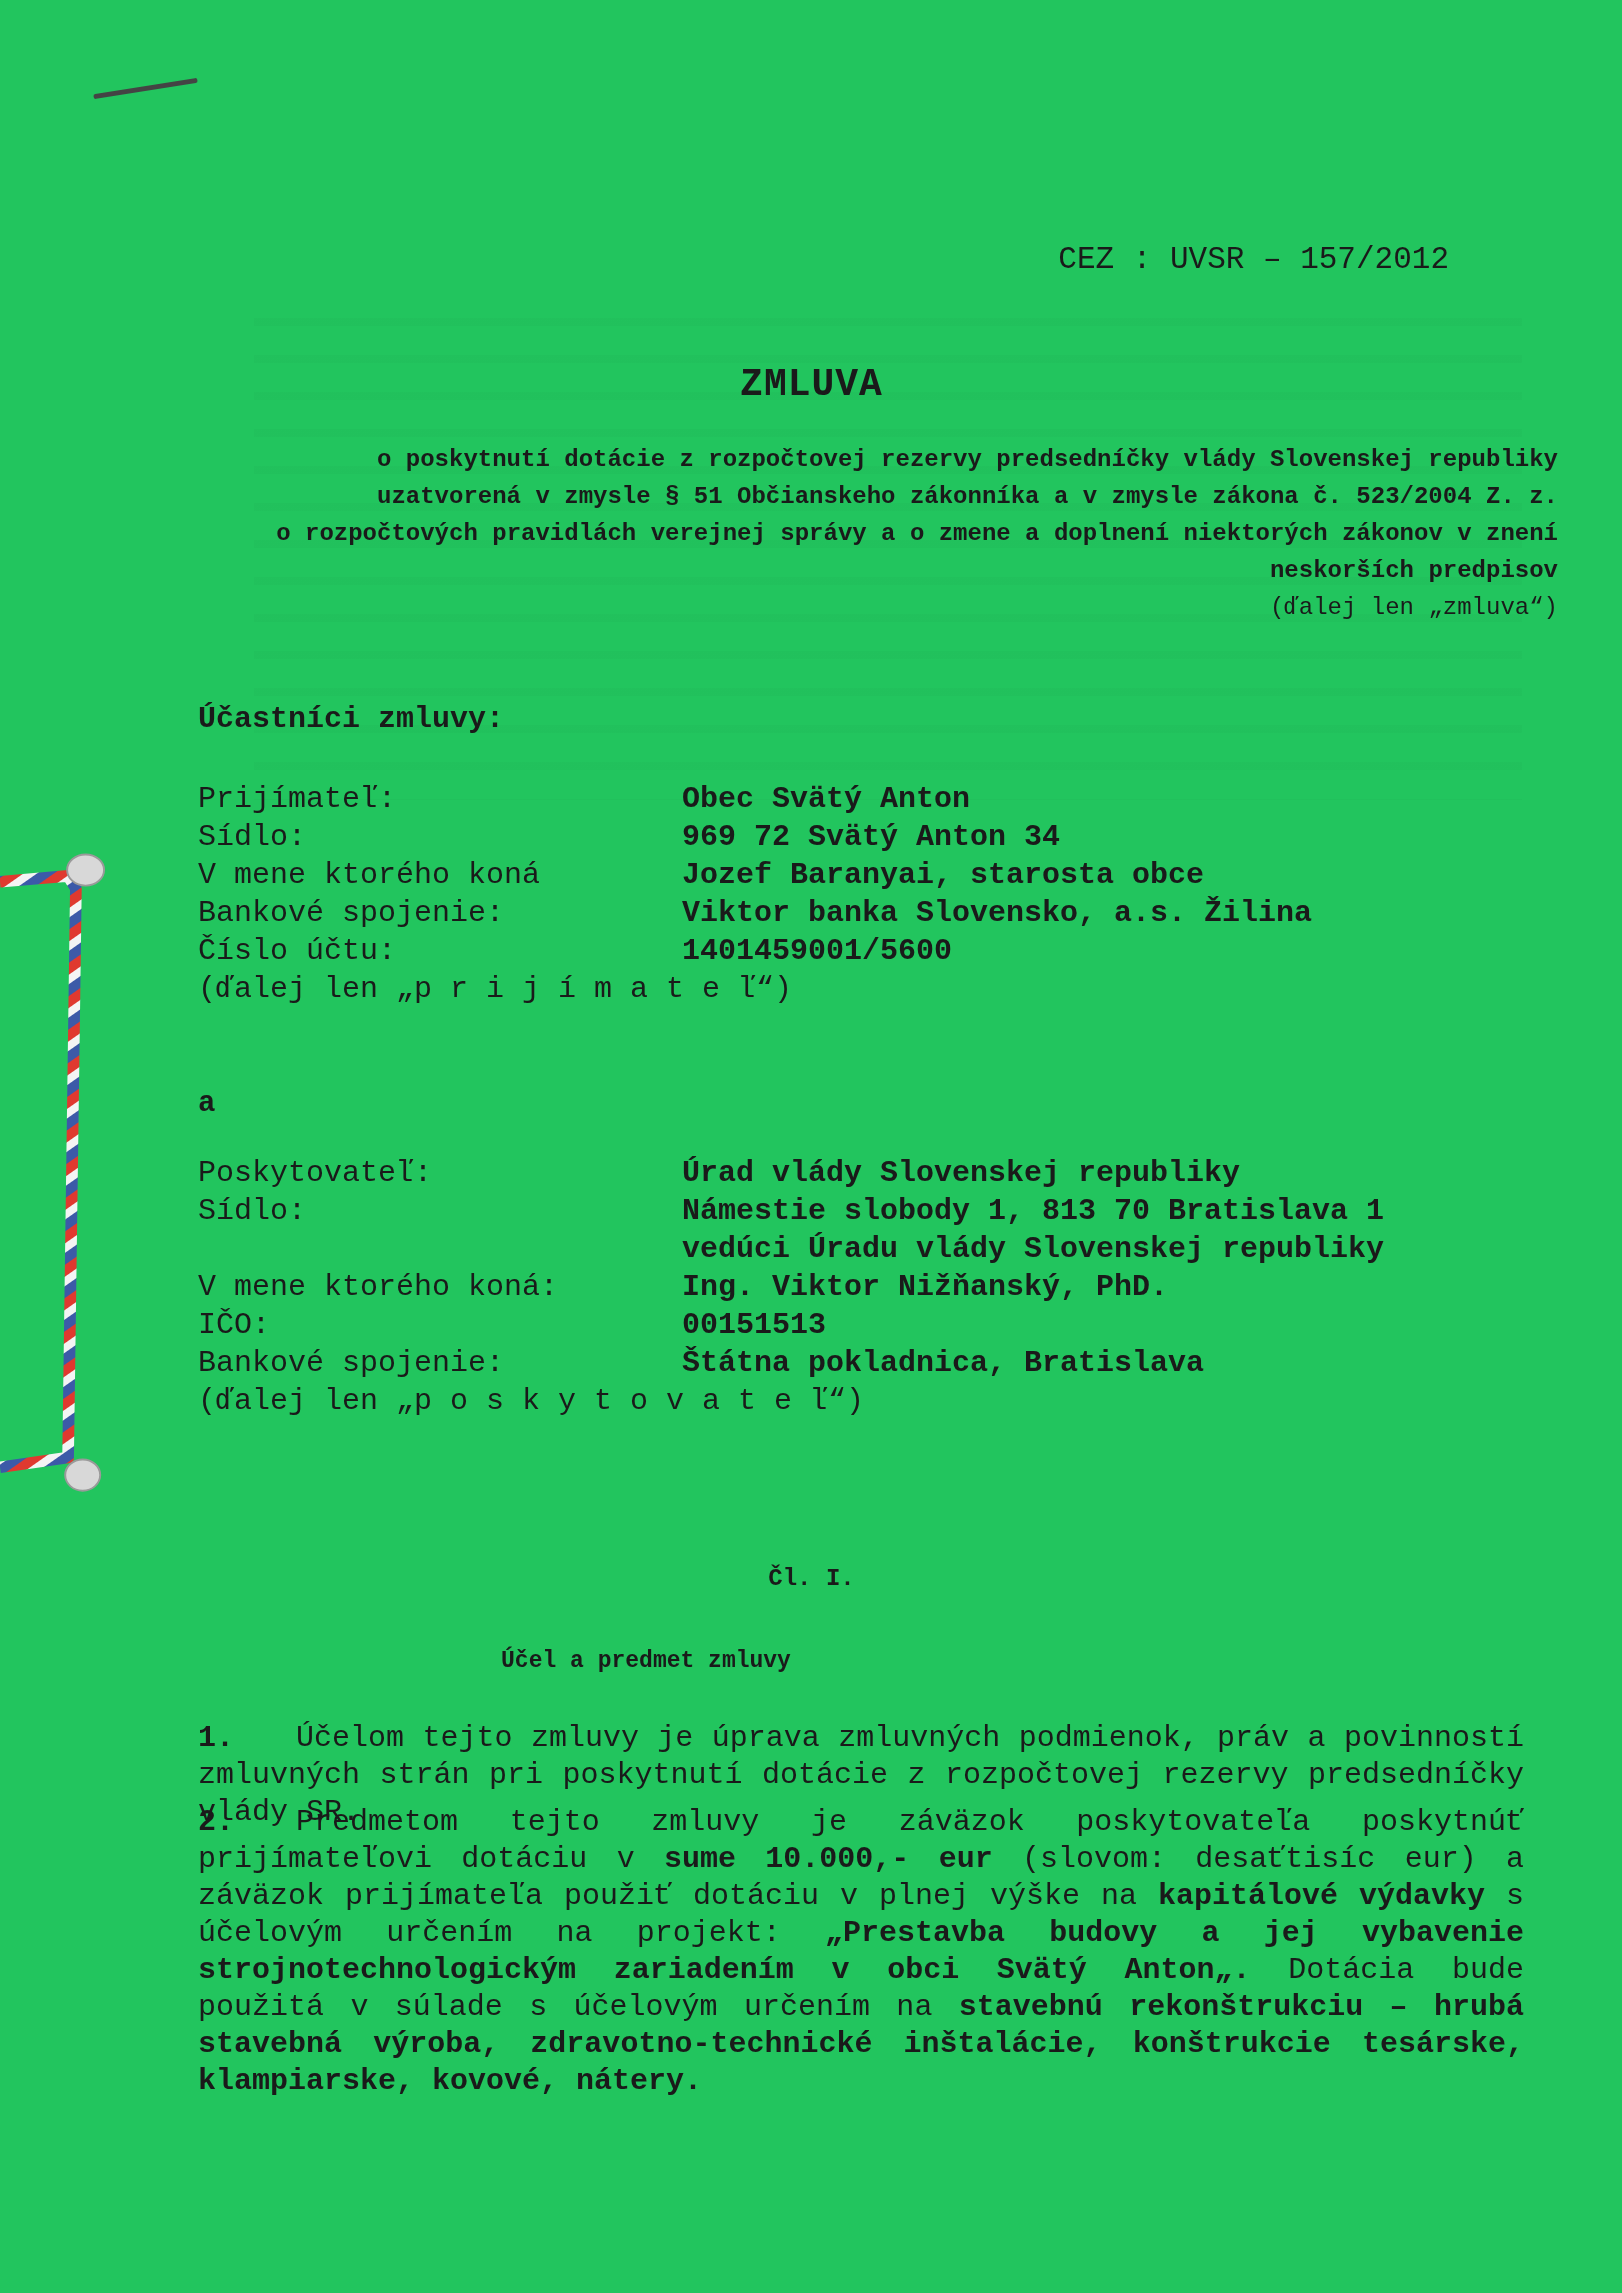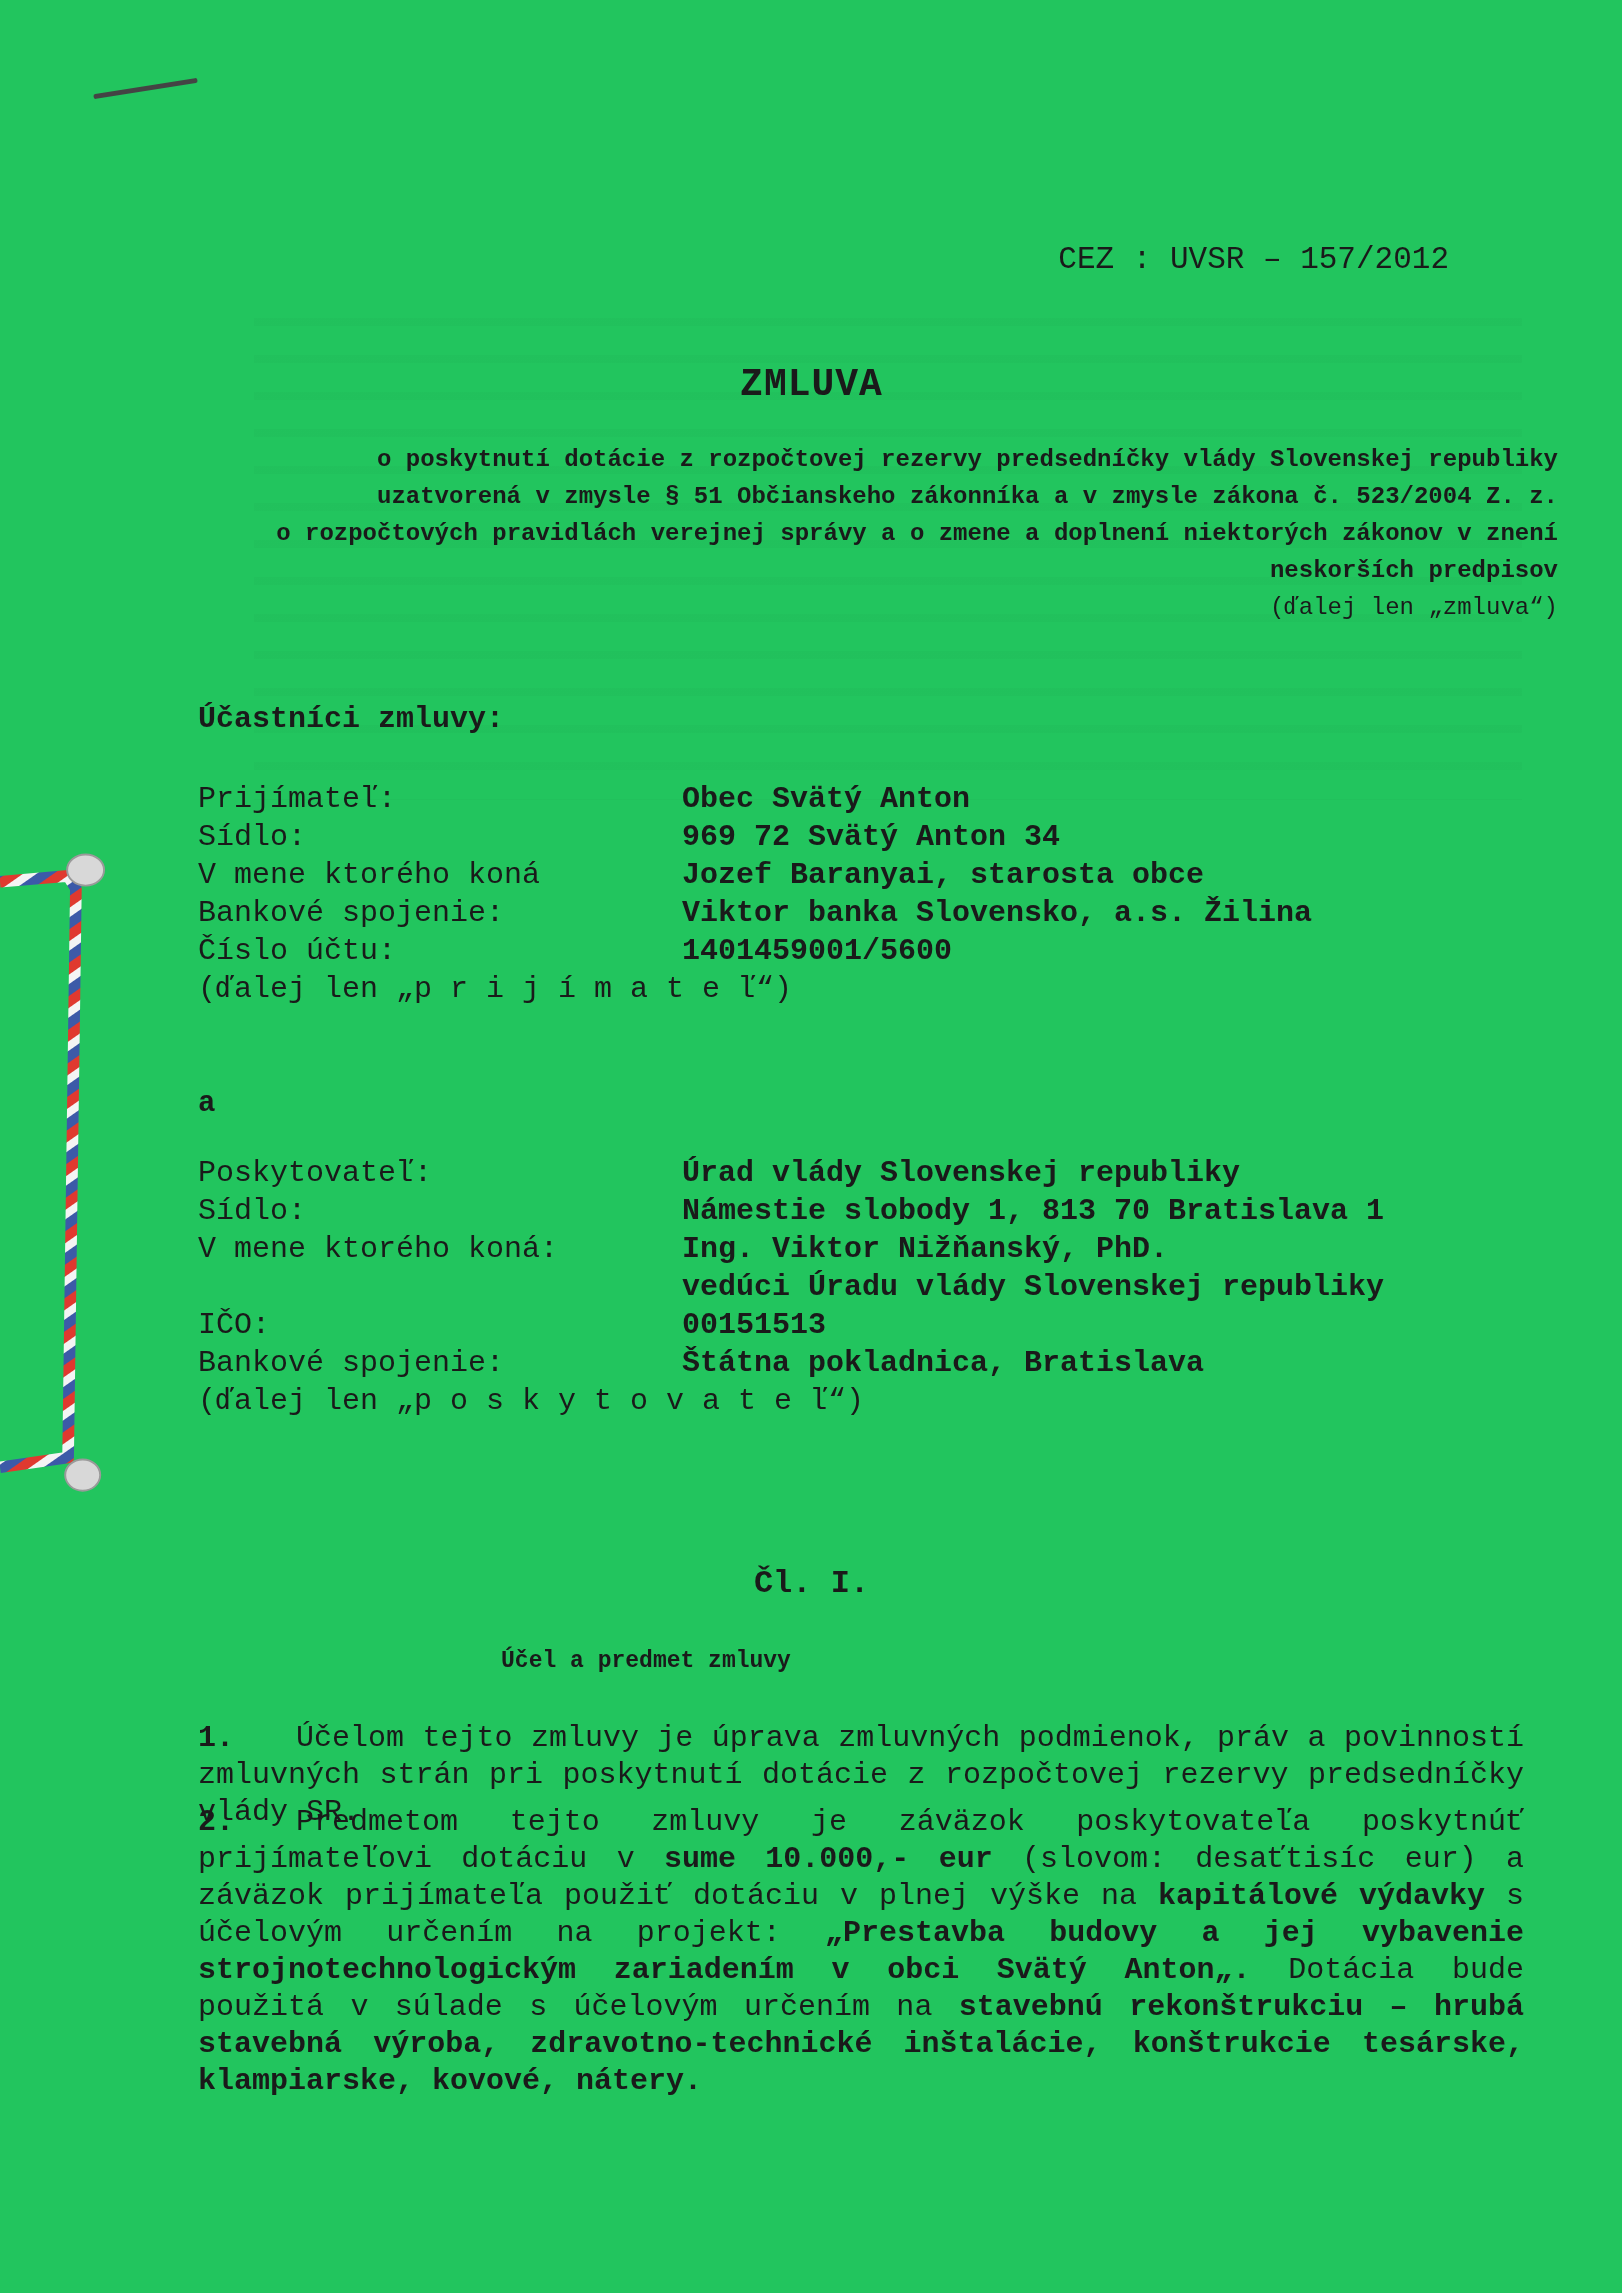--- a/index.html
+++ b/index.html
@@ -16,21 +16,21 @@
               font-size: 24px; font-weight: bold; line-height: 37px; }
   .subtitle .note { font-weight: normal; display: block; }
   .h-parties { position: absolute; top: 702px; left: 198px; font-size: 30px; font-weight: bold; }
   .party { position: absolute; left: 198px; font-size: 30px; line-height: 38px; }
   .party .row { display: flex; }
   .party .lbl { width: 484px; }
   .party .val { font-weight: bold; }
   .party1 { top: 780px; }
   .conj { position: absolute; top: 1087px; left: 198px; font-size: 29px; font-weight: bold; }
   .party2 { top: 1154px; }
-  .art { position: absolute; top: 1565px; left: 0; width: 1623px; text-align: center; font-size: 32px; font-weight: bold; }
+  .art { position: absolute; top: 1565px; left: 0; width: 1623px; text-align: center; font-size: 24px; font-weight: bold; }
   .art-title { position: absolute; top: 1648px; left: 0; width: 1292px; text-align: center; font-size: 23px; font-weight: bold; }
   .para { position: absolute; left: 198px; width: 1326px; font-size: 30px; line-height: 37px; text-align: justify; }
   .para .num { font-weight: bold; display: inline-block; width: 98px; }
   .para b { font-weight: bold; }
   .p1 { top: 1720px; }
   .p2 { top: 1804px; }
   .cord { position: absolute; left: 0; top: 844px; width: 107px; height: 663px; }
 </style>
 </head>
 <body>
@@ -94,26 +94,26 @@
   <div class="party party2">
     <div class="row">
         <span class="lbl">Poskytovateľ:</span>
         <span class="val">Úrad vlády Slovenskej republiky</span>
       </div>
     <div class="row">
         <span class="lbl">Sídlo:</span>
         <span class="val">Námestie slobody 1, 813 70 Bratislava 1</span>
       </div>
     <div class="row">
+        <span class="lbl"></span>
+        <span class="val">vedúci Úradu vlády Slovenskej republiky</span>
+      </div>
+    <div class="row">
         <span class="lbl">V mene ktorého koná:</span>
         <span class="val">Ing. Viktor Nižňanský, PhD.</span>
-      </div>
-    <div class="row">
-        <span class="lbl"></span>
-        <span class="val">vedúci Úradu vlády Slovenskej republiky</span>
       </div>
     <div class="row">
         <span class="lbl">IČO:</span>
         <span class="val">00151513</span>
       </div>
     <div class="row">
         <span class="lbl">Bankové spojenie:</span>
         <span class="val">Štátna pokladnica, Bratislava</span>
       </div>
     <div>(ďalej len „p o s k y t o v a t e ľ“)</div>

